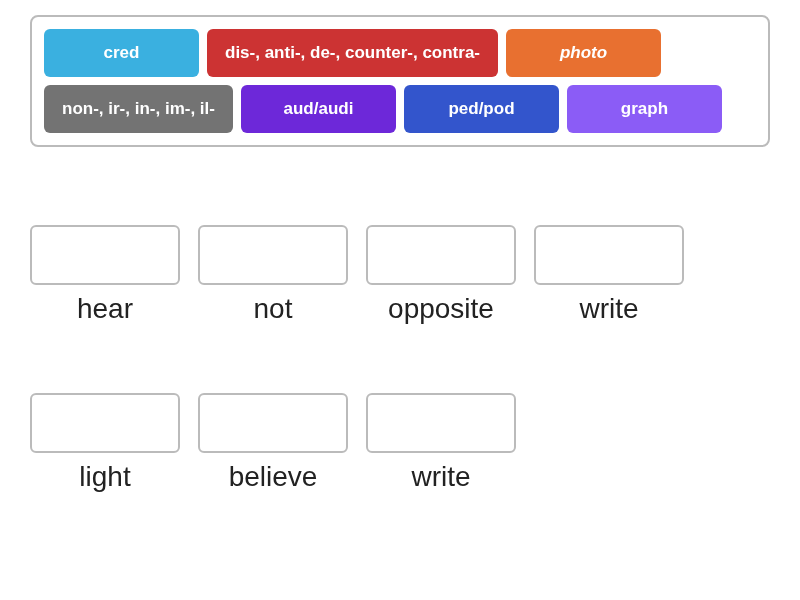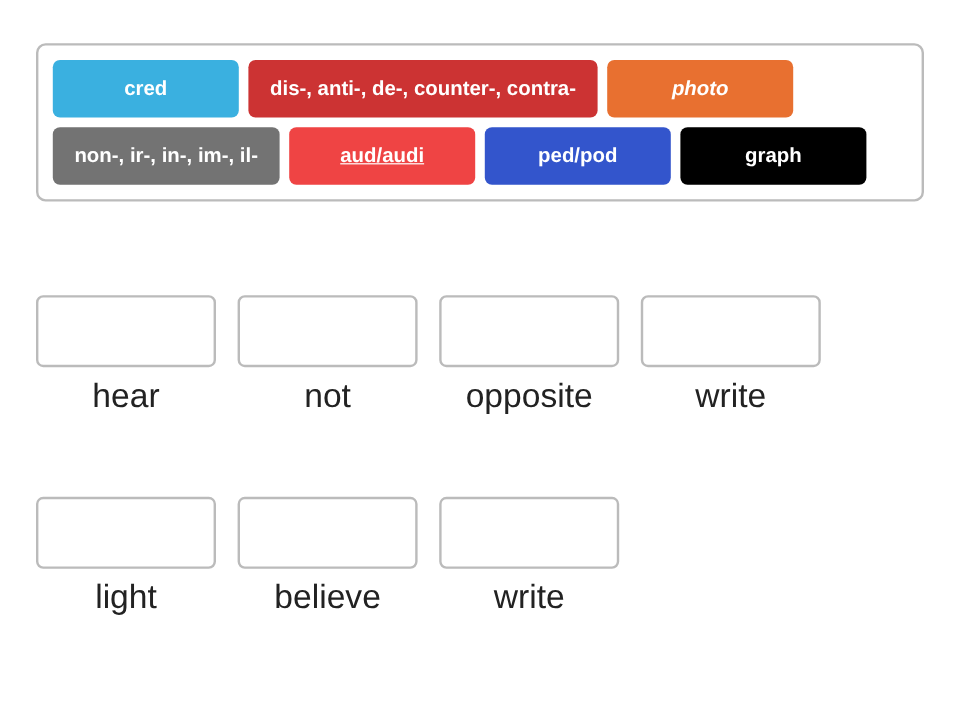--- a/index.html
+++ b/index.html
@@ -5,21 +5,21 @@
     * { box-sizing: border-box; margin: 0; padding: 0; }
     body {
       background: #fff;
       font-family: Arial, sans-serif;
       width: 800px;
       height: 600px;
       overflow: hidden;
     }
 
     .container {
-      padding: 36px 30px;
+      padding: 15px 30px;
     }
 
     
     .tiles-wrapper {
       border: 2px solid #bbb;
       border-radius: 8px;
       padding: 12px;
       display: flex;
       flex-wrap: wrap;
       gap: 8px;
@@ -36,23 +36,23 @@
       cursor: pointer;
       display: flex;
       align-items: center;
       justify-content: center;
     }
 
     .tile-blue    { background: #3ab0e0; min-width: 155px; }
     .tile-red     { background: #cc3333; min-width: 155px; }
     .tile-orange  { background: #e87030; min-width: 155px; font-style: italic; }
     .tile-green-dark { background: #737373; min-width: 155px; }
-    .tile-purple  { background: #ef4444; min-width: 155px; text-decoration: underline; }
+    .tile-purple  { background: #6d28d9; min-width: 155px; }
     .tile-blue-dark { background: #3355cc; min-width: 155px; }
-    .tile-teal    { background: #000000; min-width: 155px; }
+    .tile-teal    { background: #8b5cf6; min-width: 155px; }
 
     
     .words-section {
       display: flex;
       flex-direction: column;
       gap: 20px;
     }
 
     .word-row {
       display: flex;

